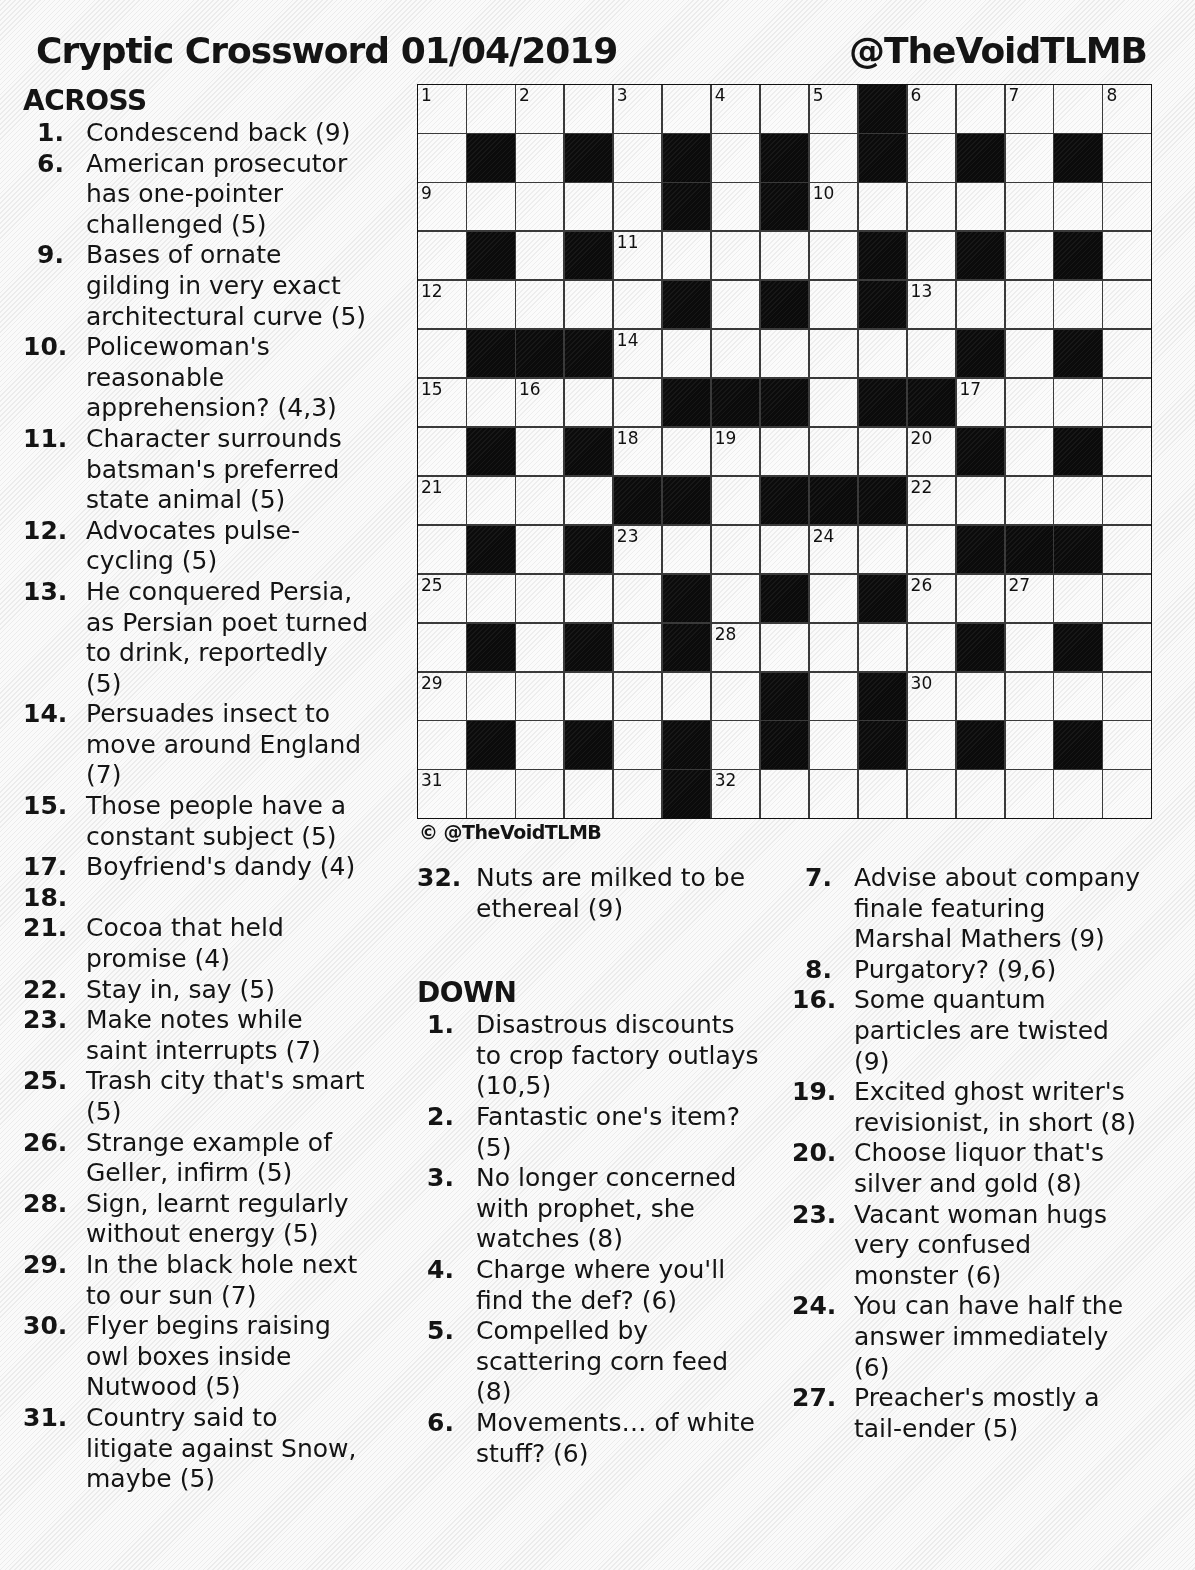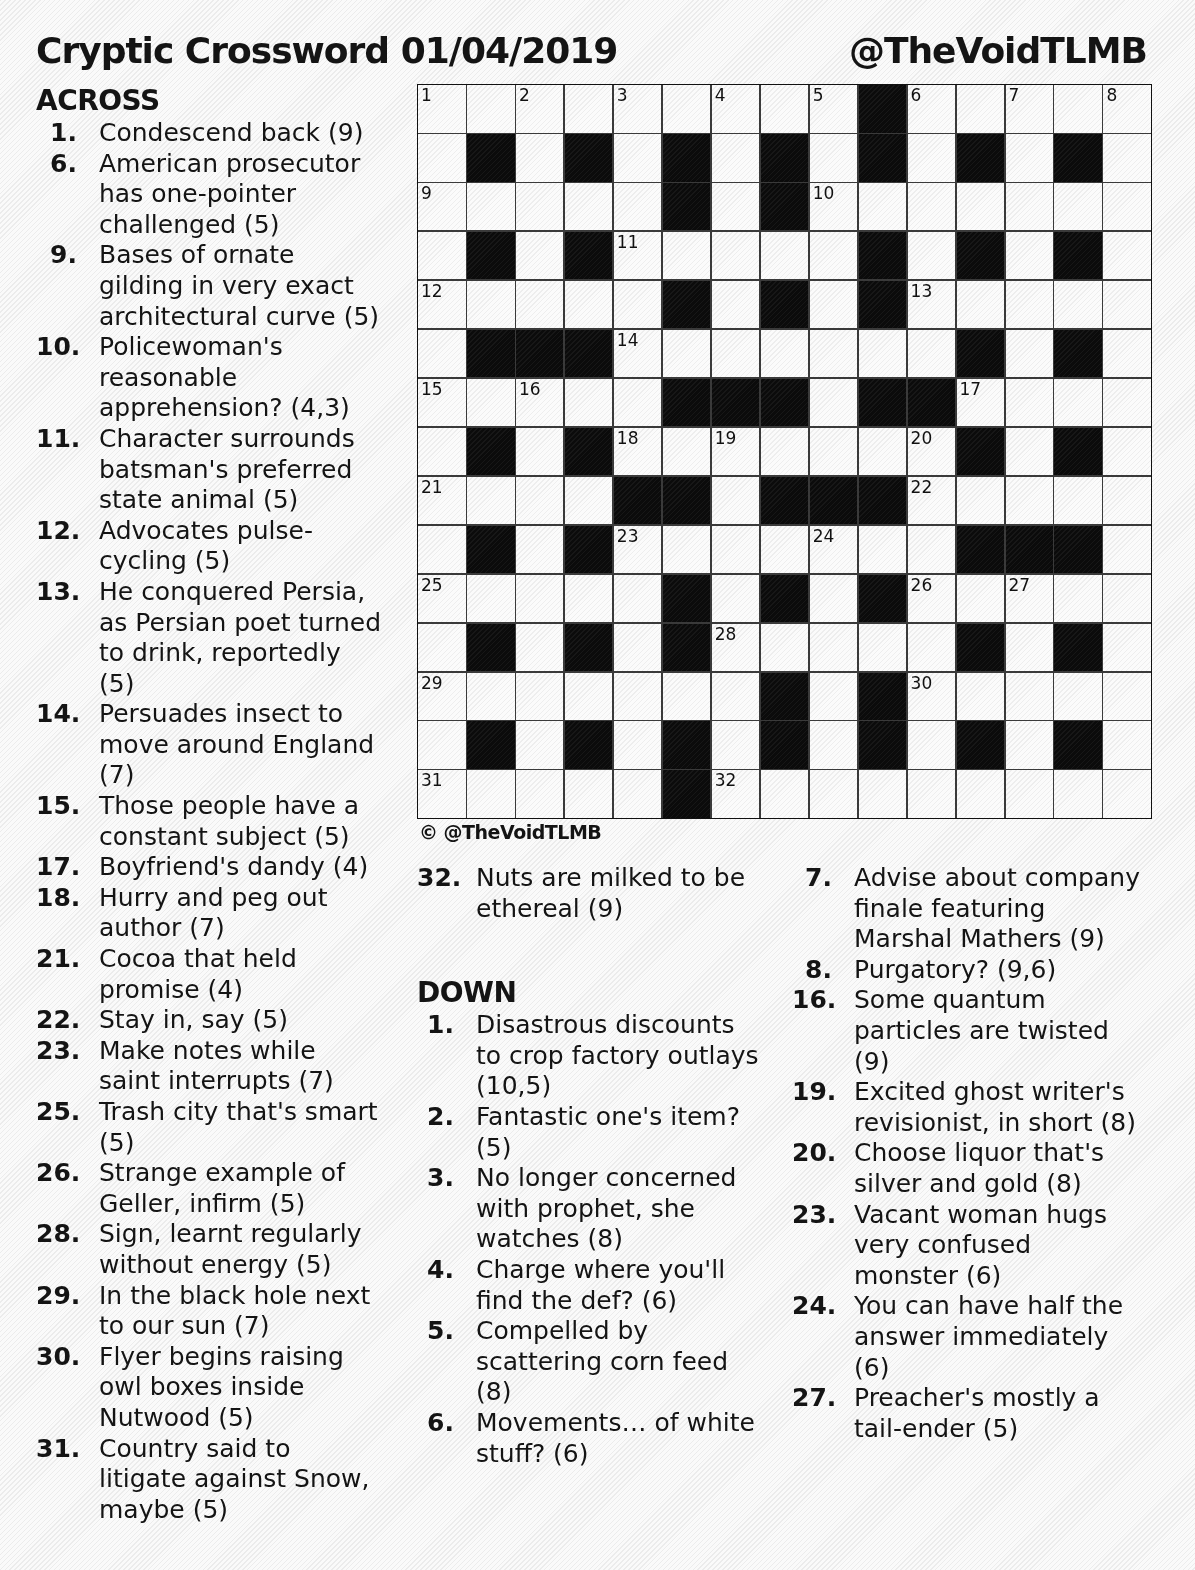--- a/index.html
+++ b/index.html
@@ -26,21 +26,21 @@
   .title {
     position: absolute; left: 36px; top: 30px;
     font-size: 36px; font-weight: bold; letter-spacing: -1px;
   }
   .handle {
     position: absolute; right: 48px; top: 30px;
     font-size: 36px; font-weight: bold; letter-spacing: -1px;
   }
 
   .col { position: absolute; }
-  .across-col { left: 36px; top: 85px;  width: 356px; }
+  .across-col { left: 23px; top: 85px;  width: 356px; }
   .mid-col    { left: 417px; top: 863px; width: 352px; }
   .right-col  { left: 792px; top: 863px; width: 358px; }
 
   .colhead {
     font-size: 28px; font-weight: bold; line-height: 31px;
     margin-bottom: 2px; letter-spacing: -0.5px;
   }
   .clue { display: flex; align-items: flex-start; }
   .clue .cnum {
     flex: none; text-align: right; font-weight: bold;
@@ -133,21 +133,20 @@
       <div class="clue">
         <span class="cnum">15.</span>
         <span class="ctext">Those people have a constant subject (5)</span>
       </div>
       <div class="clue">
         <span class="cnum">17.</span>
         <span class="ctext">Boyfriend's dandy (4)</span>
       </div>
       <div class="clue">
         <span class="cnum">18.</span>
-        <span class="ctext">Hurry and peg out author (7)</span>
       </div>
       <div class="clue">
         <span class="cnum">21.</span>
         <span class="ctext">Cocoa that held promise (4)</span>
       </div>
       <div class="clue">
         <span class="cnum">22.</span>
         <span class="ctext">Stay in, say (5)</span>
       </div>
       <div class="clue">

